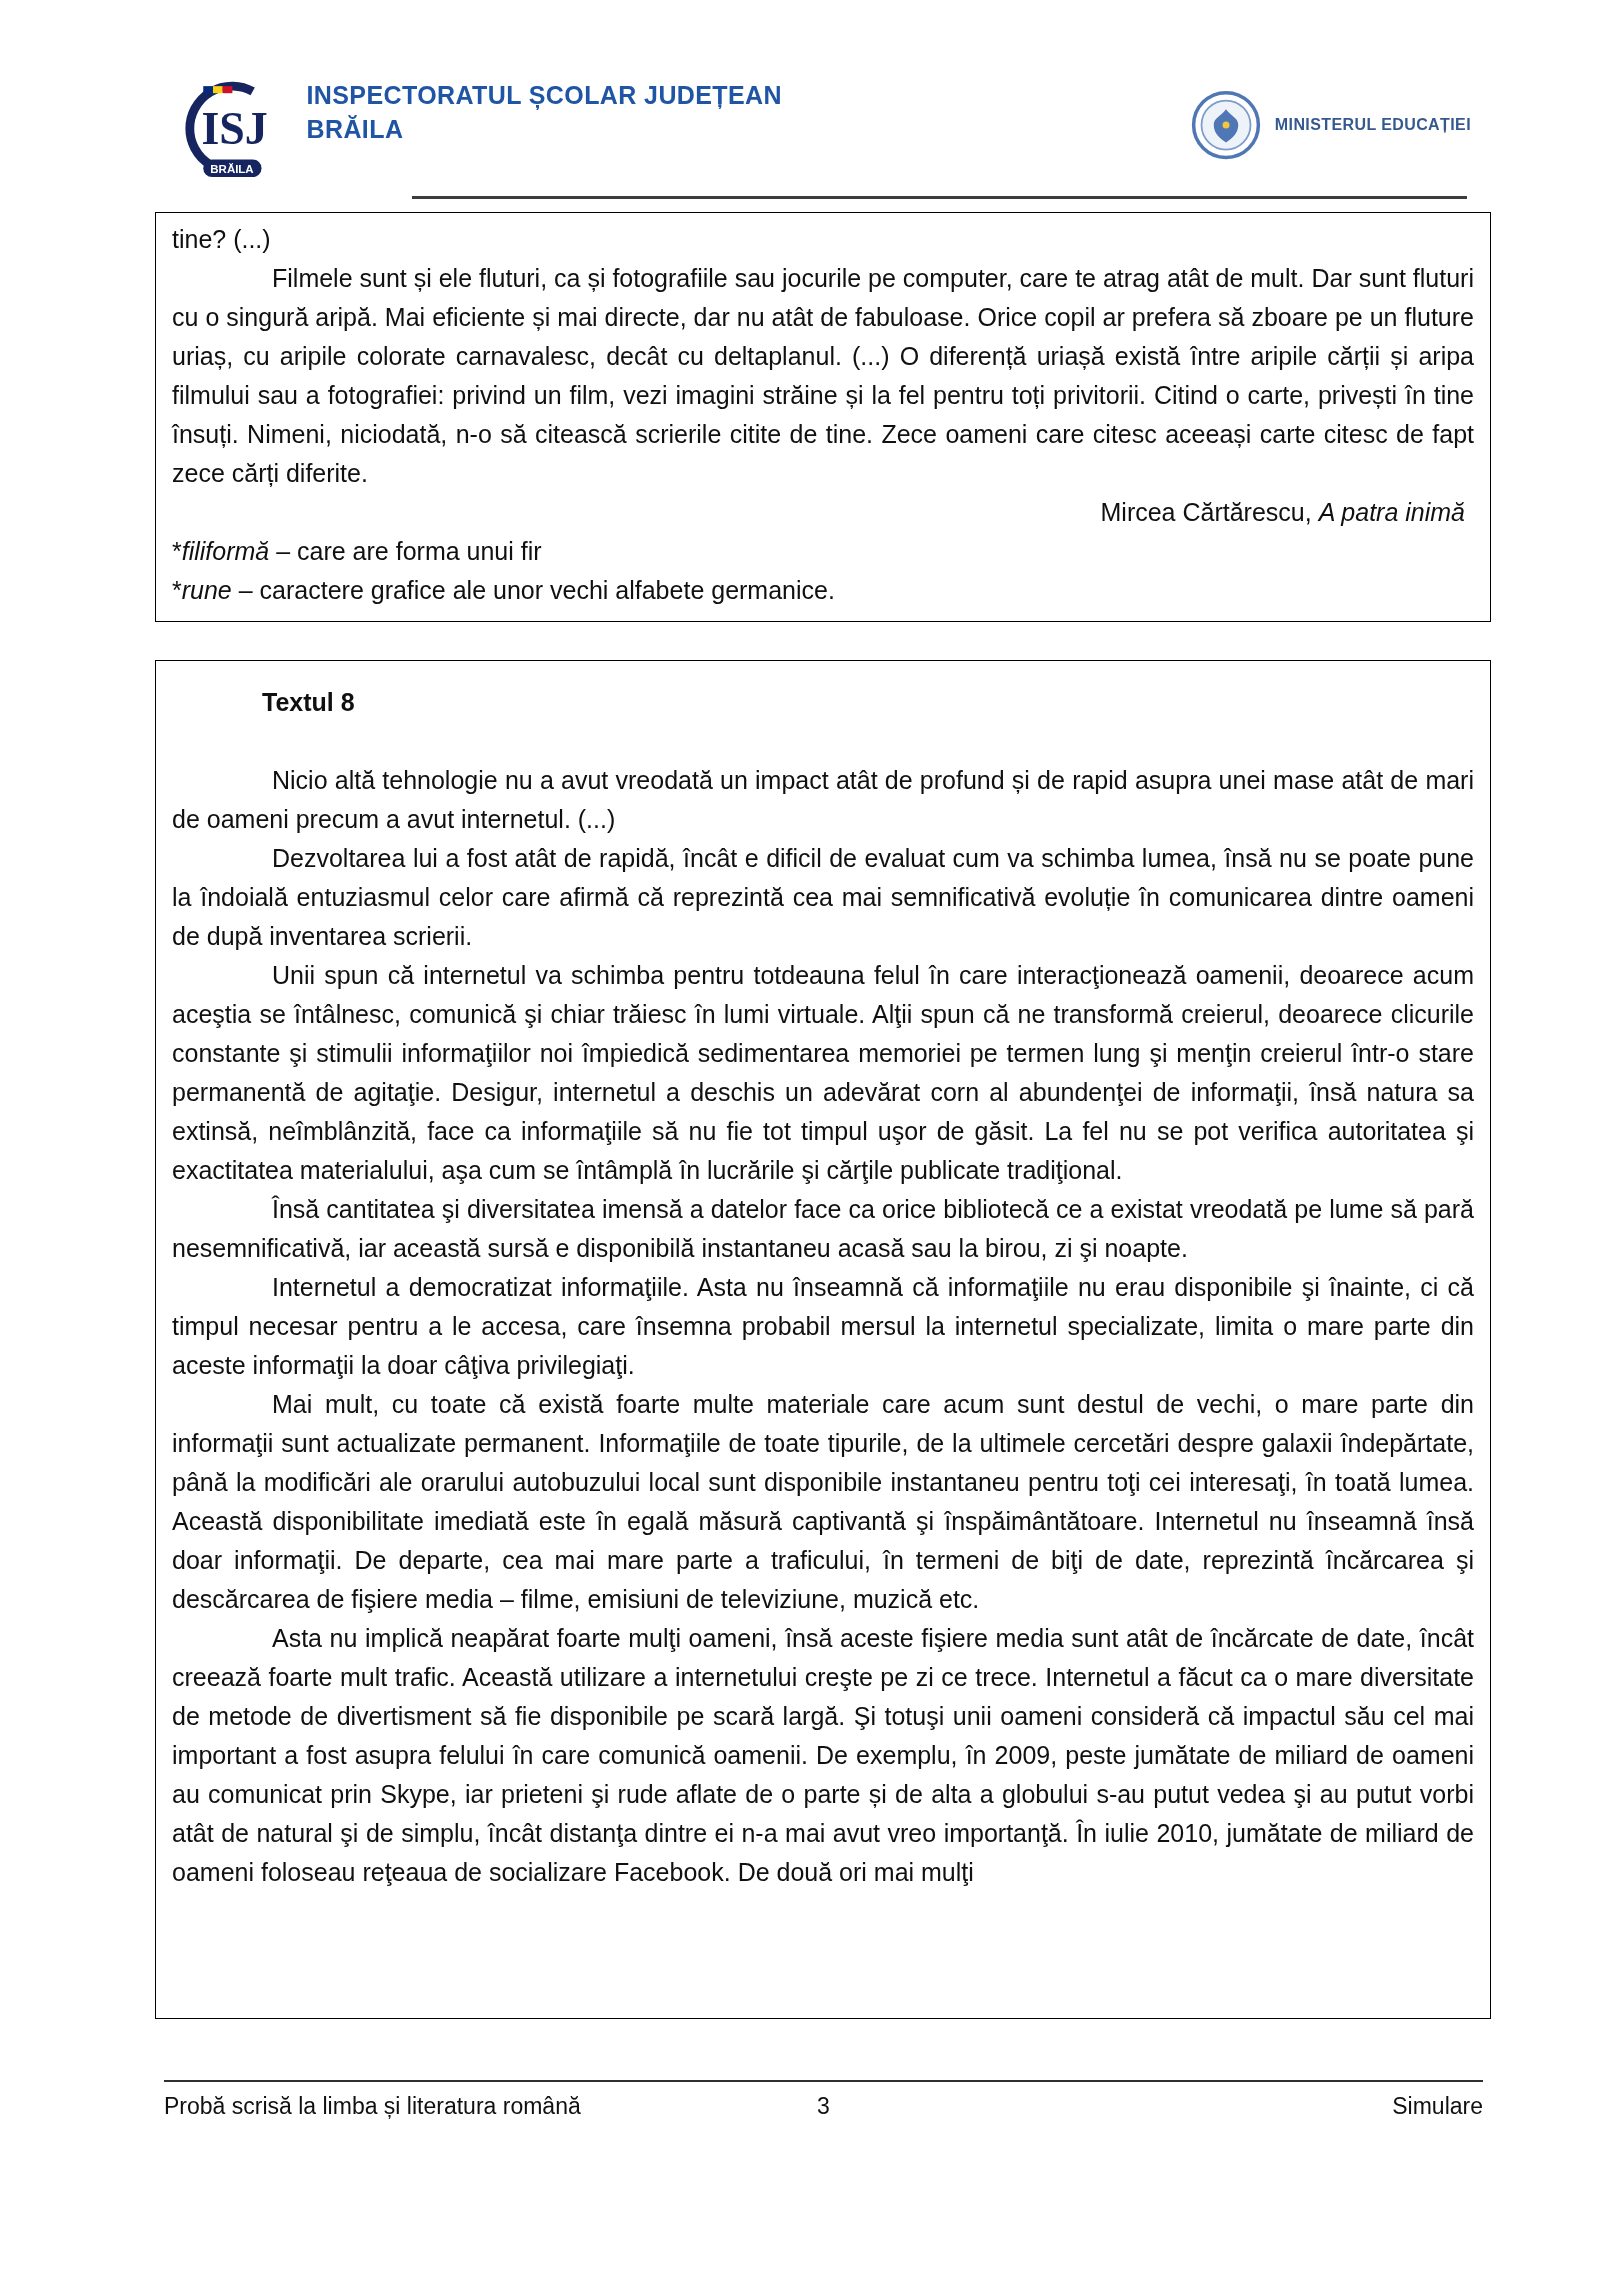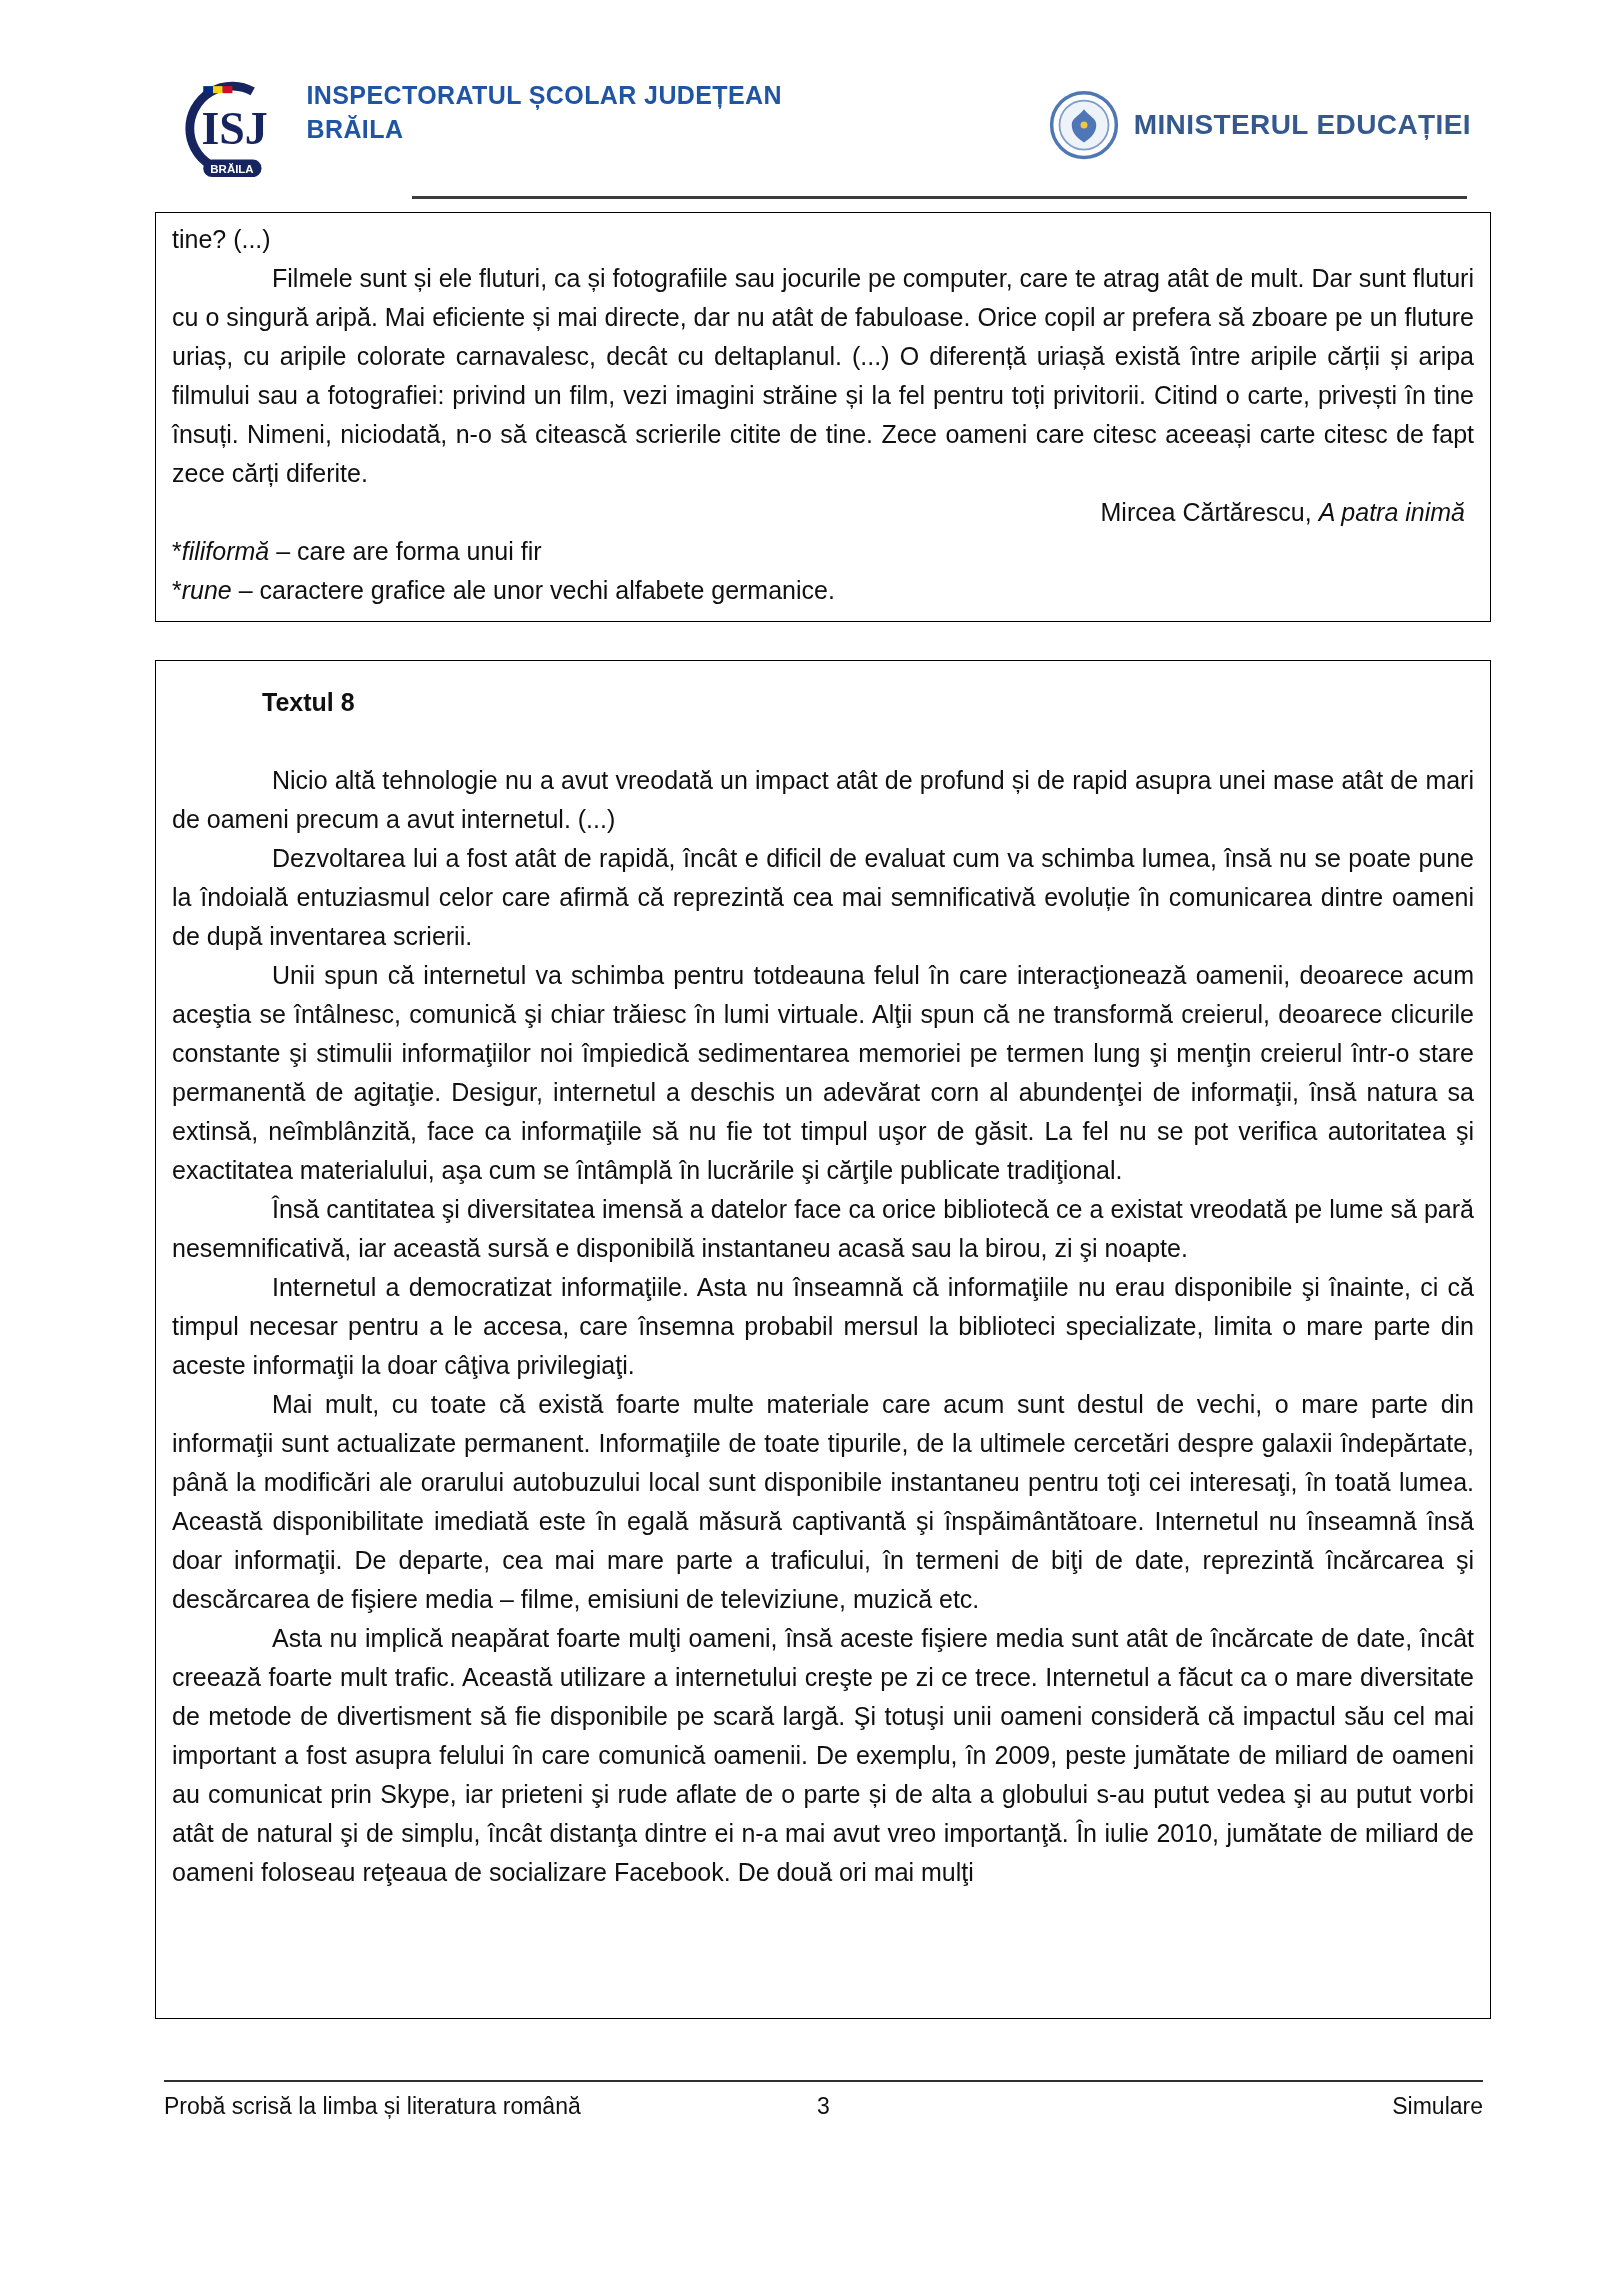--- a/index.html
+++ b/index.html
@@ -6,21 +6,21 @@
   .page{position:relative;width:1621px;height:2293px;background:#ffffff;
         font-family:"Liberation Sans",sans-serif;color:#101010;overflow:hidden;margin:0 auto;}
 
   
   .header{position:absolute;top:72px;left:178px;right:150px;display:flex;align-items:flex-start;}
   .logo-isj{width:107px;height:113px;flex:0 0 auto;}
   .org-name{margin-left:21.5px;font-family:Liberation Sans, sans-serif;font-weight:bold;
             color:#1f55a4;font-size:25px;line-height:1.35;letter-spacing:0.4px;padding-top:7.2px;}
   .ministry{margin-left:auto;display:flex;align-items:center;padding-top:18px;}
   .ministry-logo{width:70px;height:70px;flex:0 0 auto;}
-  .ministry-name{margin-left:14.3px;color:#35598f;font-weight:bold;font-size:28px;letter-spacing:0.4px;}
+  .ministry-name{margin-left:14.3px;color:#35598f;font-weight:bold;font-size:16px;letter-spacing:0.4px;}
   .header-rule{position:absolute;top:196px;left:412px;right:154px;border-top:3.6px solid #3c3c3c;}
 
   
   .textbox{position:absolute;left:155px;width:1336px;box-sizing:border-box;border:1.8px solid #000;
            background:#fff;font-size:25px;line-height:39px;text-align:justify;
            padding:7.2px 16px 10.7px 16px;}
   #text1{top:212px;min-height:376px;}
   #text2{top:660px;min-height:1359px;padding-top:21.5px;}
 
   .para{margin:0;text-indent:100px;}
@@ -77,21 +77,21 @@
     <p class="no-indent"><span>*</span><em>filiformă</em><span> – care are forma unui fir</span></p>
     <p class="no-indent"><span>*</span><em>rune</em><span> – caractere grafice ale unor vechi alfabete germanice.</span></p>
   </div>
 
   <div class="textbox" id="text2">
     <p class="t2-title">Textul 8</p>
     <p class="para">Nicio altă tehnologie nu a avut vreodată un impact atât de profund și de rapid asupra unei mase atât de mari de oameni precum a avut internetul. (...)</p>
     <p class="para">Dezvoltarea lui a fost atât de rapidă, încât e dificil de evaluat cum va schimba lumea, însă nu se poate pune la îndoială entuziasmul celor care afirmă că reprezintă cea mai semnificativă evoluție în comunicarea dintre oameni de după inventarea scrierii.</p>
     <p class="para">Unii spun că internetul va schimba pentru totdeauna felul în care interacţionează oamenii, deoarece acum aceştia se întâlnesc, comunică şi chiar trăiesc în lumi virtuale. Alţii spun că ne transformă creierul, deoarece clicurile constante şi stimulii informaţiilor noi împiedică sedimentarea memoriei pe termen lung şi menţin creierul într-o stare permanentă de agitaţie. Desigur, internetul a deschis un adevărat corn al abundenţei de informaţii, însă natura sa extinsă, neîmblânzită, face ca informaţiile să nu fie tot timpul uşor de găsit. La fel nu se pot verifica autoritatea şi exactitatea materialului, aşa cum se întâmplă în lucrările şi cărţile publicate tradiţional.</p>
     <p class="para">Însă cantitatea şi diversitatea imensă a datelor face ca orice bibliotecă ce a existat vreodată pe lume să pară nesemnificativă, iar această sursă e disponibilă instantaneu acasă sau la birou, zi şi noapte.</p>
-    <p class="para">Internetul a democratizat informaţiile. Asta nu înseamnă că informaţiile nu erau disponibile şi înainte, ci că timpul necesar pentru a le accesa, care însemna probabil mersul la biblioteci specializate, limita o mare parte din aceste informaţii la doar câţiva privilegiaţi.</p>
+    <p class="para">Internetul a democratizat informaţiile. Asta nu înseamnă că informaţiile nu erau disponibile şi înainte, ci că timpul necesar pentru a le accesa, care însemna probabil mersul la internetul specializate, limita o mare parte din aceste informaţii la doar câţiva privilegiaţi.</p>
     <p class="para">Mai mult, cu toate că există foarte multe materiale care acum sunt destul de vechi, o mare parte din informaţii sunt actualizate permanent. Informaţiile de toate tipurile, de la ultimele cercetări despre galaxii îndepărtate, până la modificări ale orarului autobuzului local sunt disponibile instantaneu pentru toţi cei interesaţi, în toată lumea. Această disponibilitate imediată este în egală măsură captivantă şi înspăimântătoare. Internetul nu înseamnă însă doar informaţii. De departe, cea mai mare parte a traficului, în termeni de biţi de date, reprezintă încărcarea şi descărcarea de fişiere media – filme, emisiuni de televiziune, muzică etc.</p>
     <p class="para">Asta nu implică neapărat foarte mulţi oameni, însă aceste fişiere media sunt atât de încărcate de date, încât creează foarte mult trafic. Această utilizare a internetului creşte pe zi ce trece. Internetul a făcut ca o mare diversitate de metode de divertisment să fie disponibile pe scară largă. Şi totuşi unii oameni consideră că impactul său cel mai important a fost asupra felului în care comunică oamenii. De exemplu, în 2009, peste jumătate de miliard de oameni au comunicat prin Skype, iar prieteni şi rude aflate de o parte și de alta a globului s-au putut vedea şi au putut vorbi atât de natural şi de simplu, încât distanţa dintre ei n-a mai avut vreo importanţă. În iulie 2010, jumătate de miliard de oameni foloseau reţeaua de socializare Facebook. De două ori mai mulţi</p>
   </div>
 
   <div class="footer">
     <div class="fl">Probă scrisă la limba și literatura română</div>
     <div class="fc">3</div>
     <div class="fr">Simulare</div>
   </div>
 

